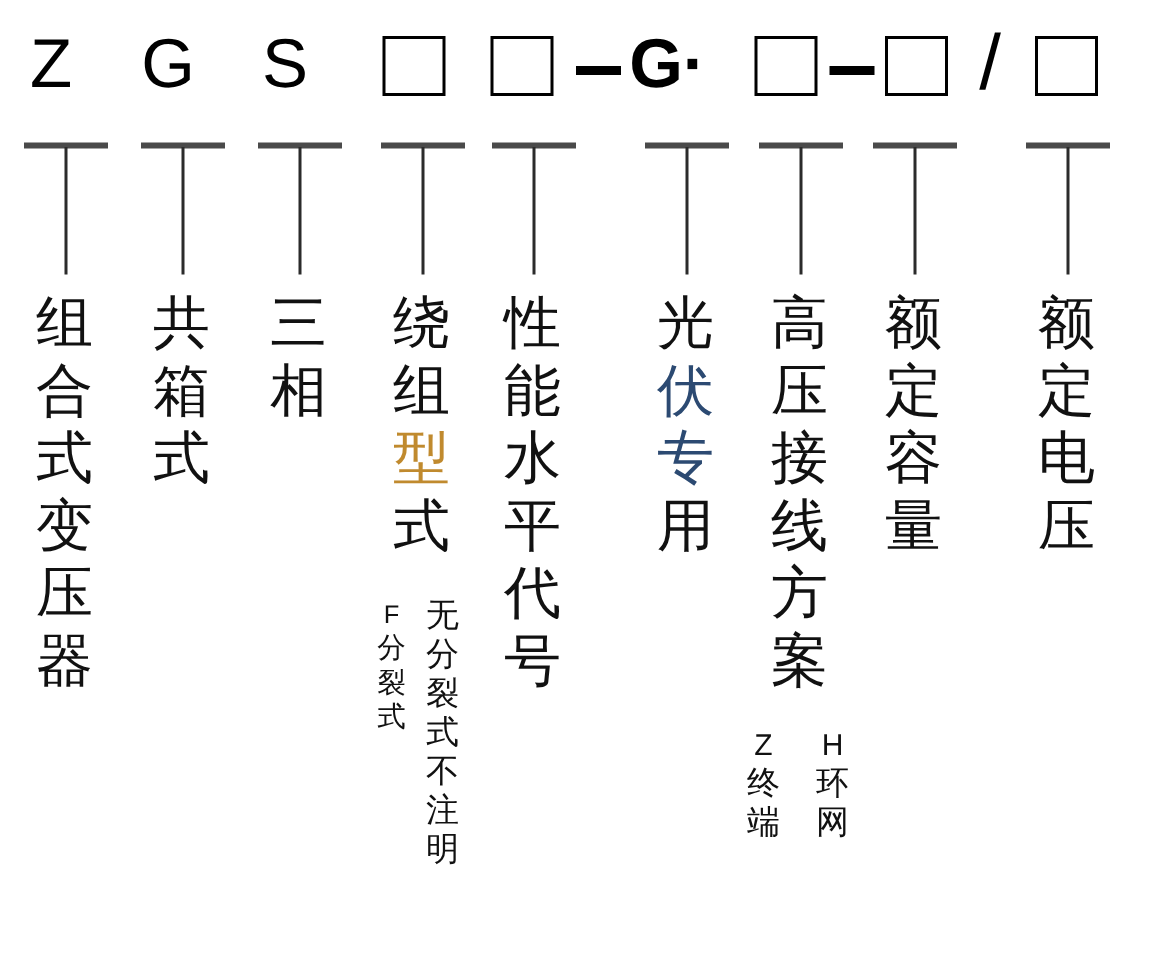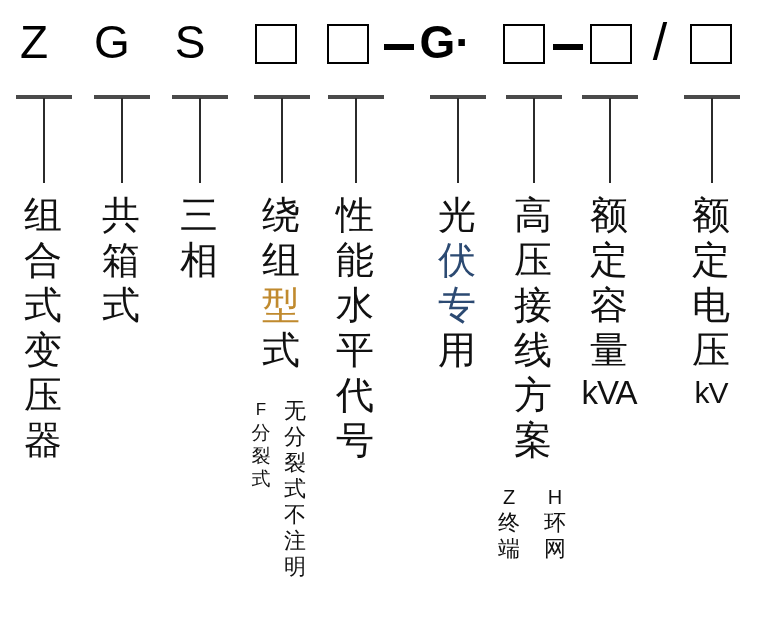--- a/index.html
+++ b/index.html
@@ -238,28 +238,26 @@
         <span class="vchar">接</span>
         <span class="vchar">线</span>
         <span class="vchar">方</span>
         <span class="vchar">案</span>
       </div>
       <div class="vcol" style="left: 581px; top: 193px;">
         <span class="vchar">额</span>
         <span class="vchar">定</span>
         <span class="vchar">容</span>
         <span class="vchar">量</span>
-        <span class="unit">kVA</span>
       </div>
       <div class="vcol" style="left: 683px; top: 193px;">
         <span class="vchar">额</span>
         <span class="vchar">定</span>
         <span class="vchar">电</span>
         <span class="vchar">压</span>
-        <span class="unit small">kV</span>
       </div>
     </div>
 
   <div id="note-layer">
       <div class="note tiny" style="left: 246px; top: 398px;">
         <span class="nchar latin">F</span>
         <span class="nchar">分</span>
         <span class="nchar">裂</span>
         <span class="nchar">式</span>
       </div>

